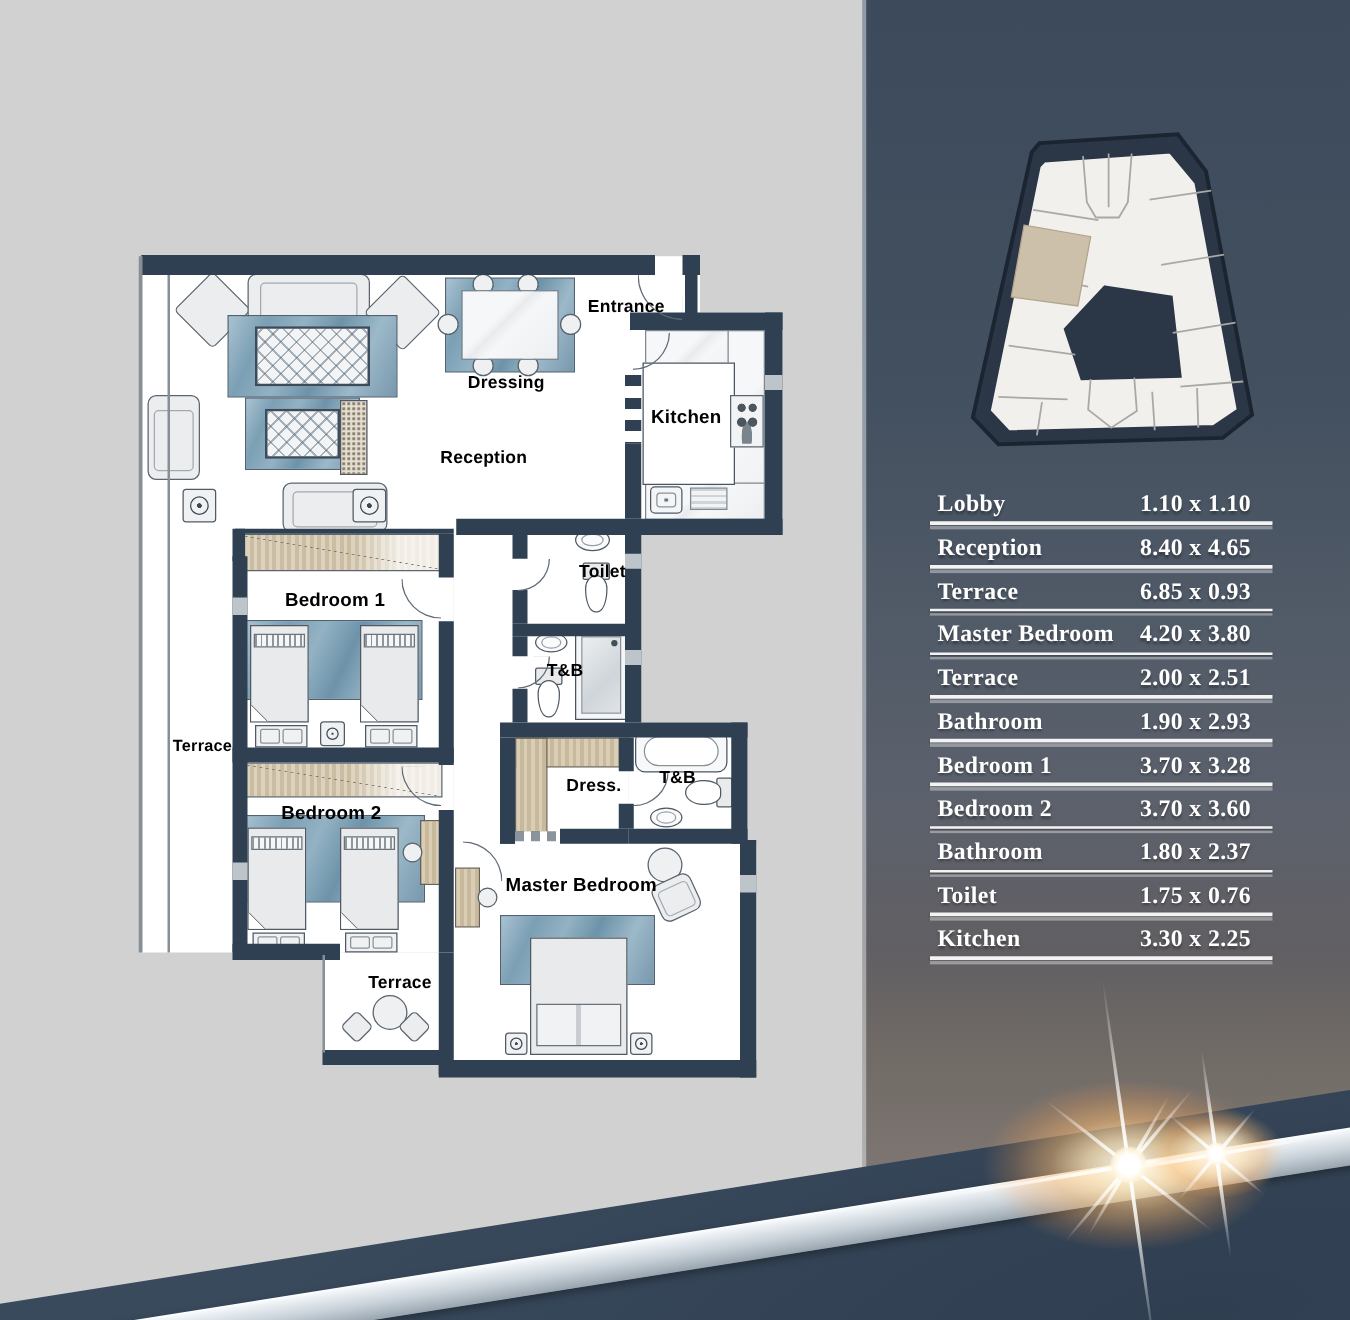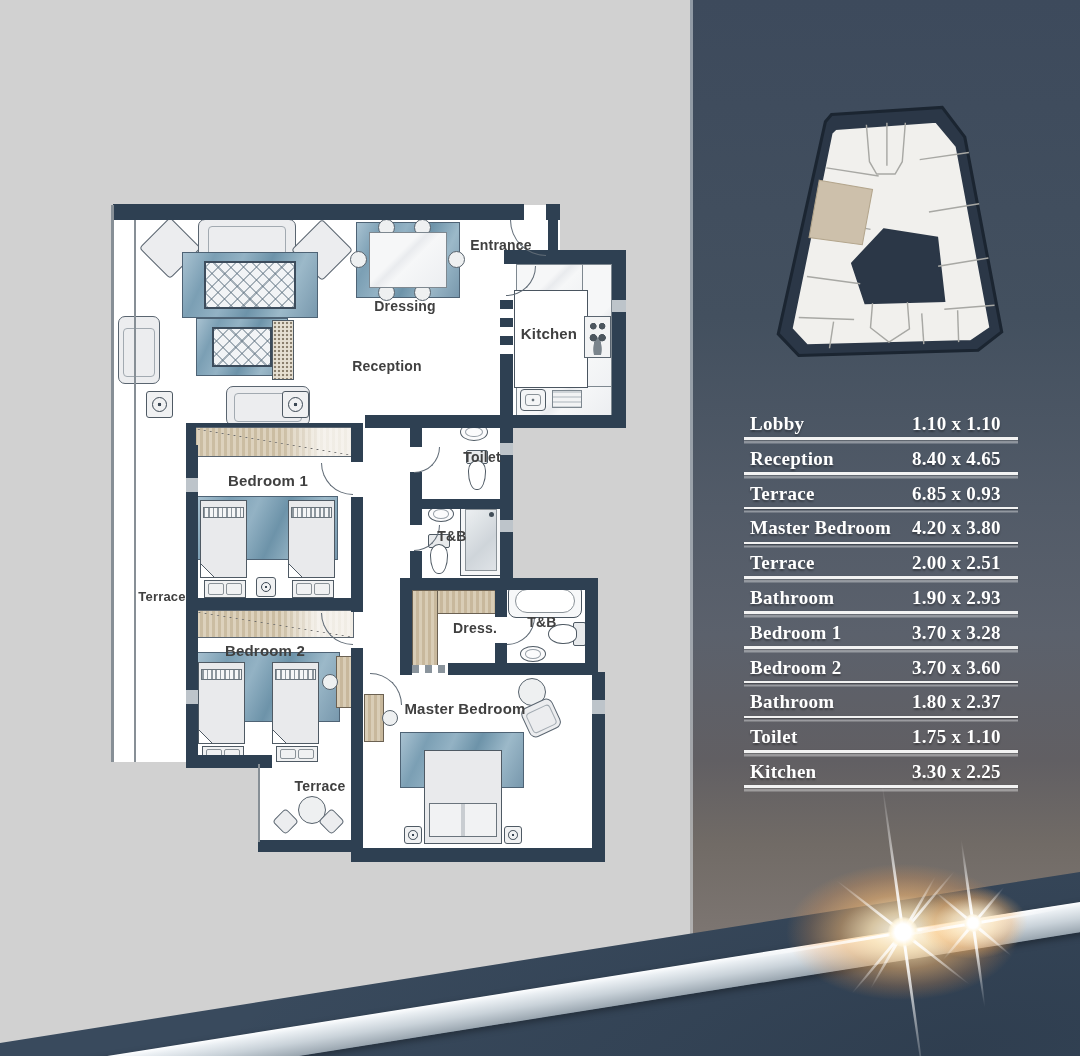--- a/index.html
+++ b/index.html
@@ -6,21 +6,21 @@
     font-family:"Liberation Sans",sans-serif;background:#d1d1d1;}
   #stage{position:absolute;left:0;top:0;width:1080px;height:1056px;overflow:hidden;}
 
   
   #plan{position:absolute;inset:0;}
   .floor{position:absolute;background:#fff;}
   .w{position:absolute;background:#2e4052;}
   .tl{position:absolute;background:#878f96;}
   .slit{position:absolute;background:#bdc4ca;}
   .plabel{position:absolute;transform:translate(-50%,-50%);font:700 14px/1.05 "Liberation Sans",sans-serif;
-    color:#404040;white-space:nowrap;letter-spacing:.2px;text-align:right;}
+    color:#000000;white-space:nowrap;letter-spacing:.2px;text-align:right;}
   .fur{position:absolute;background:#ecedef;border:1.2px solid #5a6570;box-sizing:border-box;}
   .rot45{transform:rotate(45deg);border-radius:4px;}
   .sofa{border-radius:7px;}
   .sofa::before{content:'';position:absolute;inset:16% 9% 9%;border:1px solid #a2aab1;border-radius:4px;}
   .blue{position:absolute;box-sizing:border-box;border:1px solid #4e6375;
     background:linear-gradient(115deg,#a9c2d1 0%,#7b9fb4 20%,#93b2c4 38%,#6d93a9 56%,#9cb9c9 76%,#7898ad 100%);}
   .drug{position:absolute;box-sizing:border-box;border:2px solid #3c4c5c;background:
     repeating-linear-gradient(45deg,rgba(90,110,125,.5) 0 1.5px,transparent 1.5px 9px),
     repeating-linear-gradient(-45deg,rgba(90,110,125,.5) 0 1.5px,transparent 1.5px 9px),#f2f4f6;}
   .marble{position:absolute;box-sizing:border-box;border:1px solid #7e8890;
@@ -90,21 +90,21 @@
   .arc.tr{border-width:1.6px 1.6px 0 0;border-top-right-radius:100%;}
 
   
   #panel{position:absolute;left:690px;top:0;width:390px;height:1056px;
     background:linear-gradient(180deg,#3d4a5c 0%,#43505f 30%,#525b68 48%,#5b616c 60%,#615f63 72%,#716b66 80%,#7c7571 88%,#7d7672 100%);}
   #panel-sep{position:absolute;left:690px;top:0;width:3px;height:948px;background:rgba(228,233,238,.5);}
   #title{position:absolute;left:690px;top:54px;width:390px;text-align:center;color:#fff;
     font:700 40px/1.1 "Liberation Serif",serif;letter-spacing:1px;text-shadow:1px 2px 3px rgba(0,0,0,.45);}
   #title sup{font-size:23px;position:relative;top:-15px;left:2px;}
   #footprint{position:absolute;left:768px;top:104px;}
-  #rtable{position:absolute;left:744px;top:409px;width:274px;}
+  #rtable{position:absolute;left:744px;top:389px;width:274px;}
   .trow{position:relative;height:34.8px;}
   .trow::after{content:'';position:absolute;left:0;right:0;bottom:4px;height:2.5px;background:#f3f3f3;
     box-shadow:0 3.5px 0 rgba(255,255,255,.38),0 1px 2px rgba(0,0,0,.3);}
   .trow .lab,.trow .val{position:absolute;top:5px;font:700 19px/1 "Liberation Serif",serif;color:#fff;
     letter-spacing:.3px;text-shadow:0 2px 2px rgba(0,0,0,.35);white-space:nowrap;}
   .trow .lab{left:6px;}
   .trow .val{left:168px;}
 
   
   #deco{position:absolute;inset:0;overflow:hidden;pointer-events:none;}
@@ -336,21 +336,21 @@
     <div class="trow">
         <span class="lab">Bedroom 2</span>
         <span class="val">3.70 x 3.60</span>
       </div>
     <div class="trow">
         <span class="lab">Bathroom</span>
         <span class="val">1.80 x 2.37</span>
       </div>
     <div class="trow">
         <span class="lab">Toilet</span>
-        <span class="val">1.75 x 1.10</span>
+        <span class="val">1.75 x 0.76</span>
       </div>
     <div class="trow">
         <span class="lab">Kitchen</span>
         <span class="val">3.30 x 2.25</span>
       </div>
   </div>
 
   <div id="deco">
     <div id="navy-band"></div>
     <div id="silver-stripe"></div>

